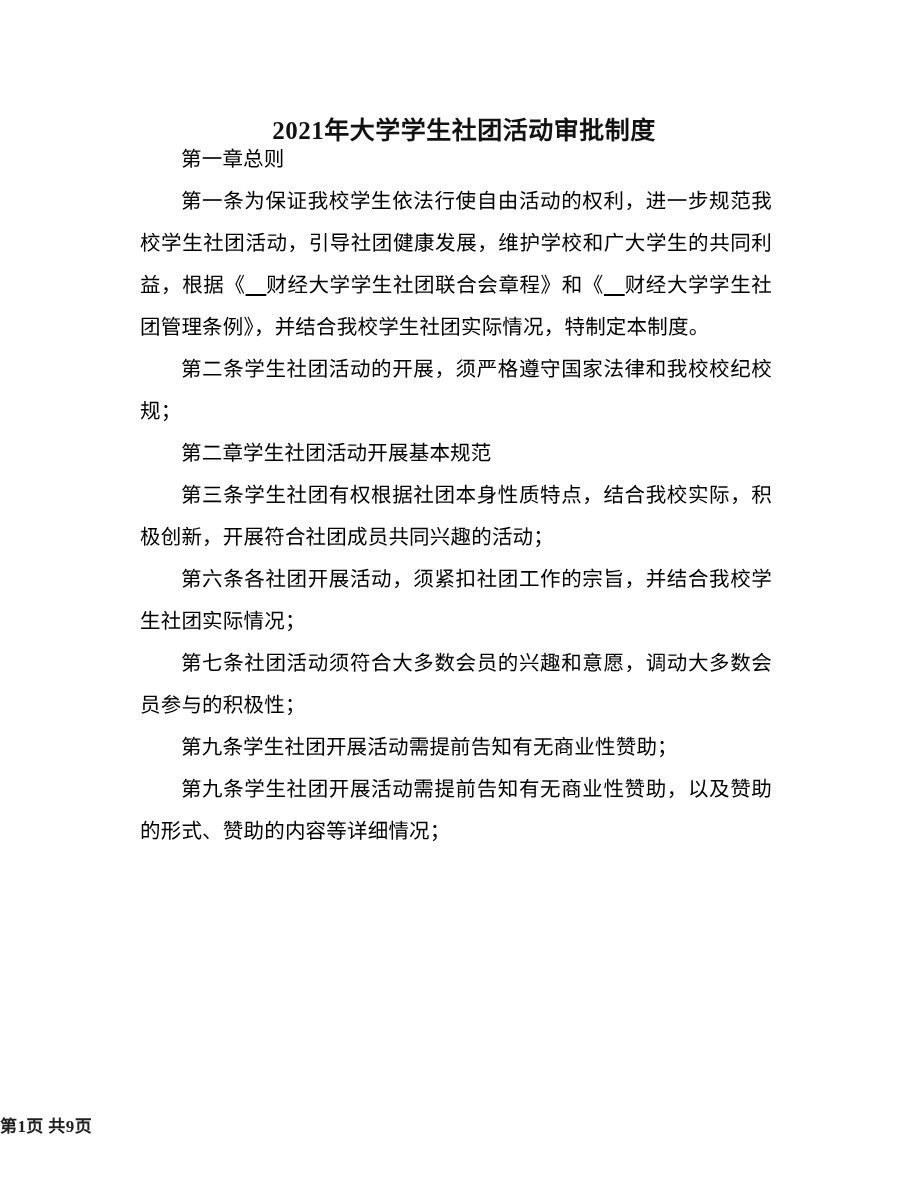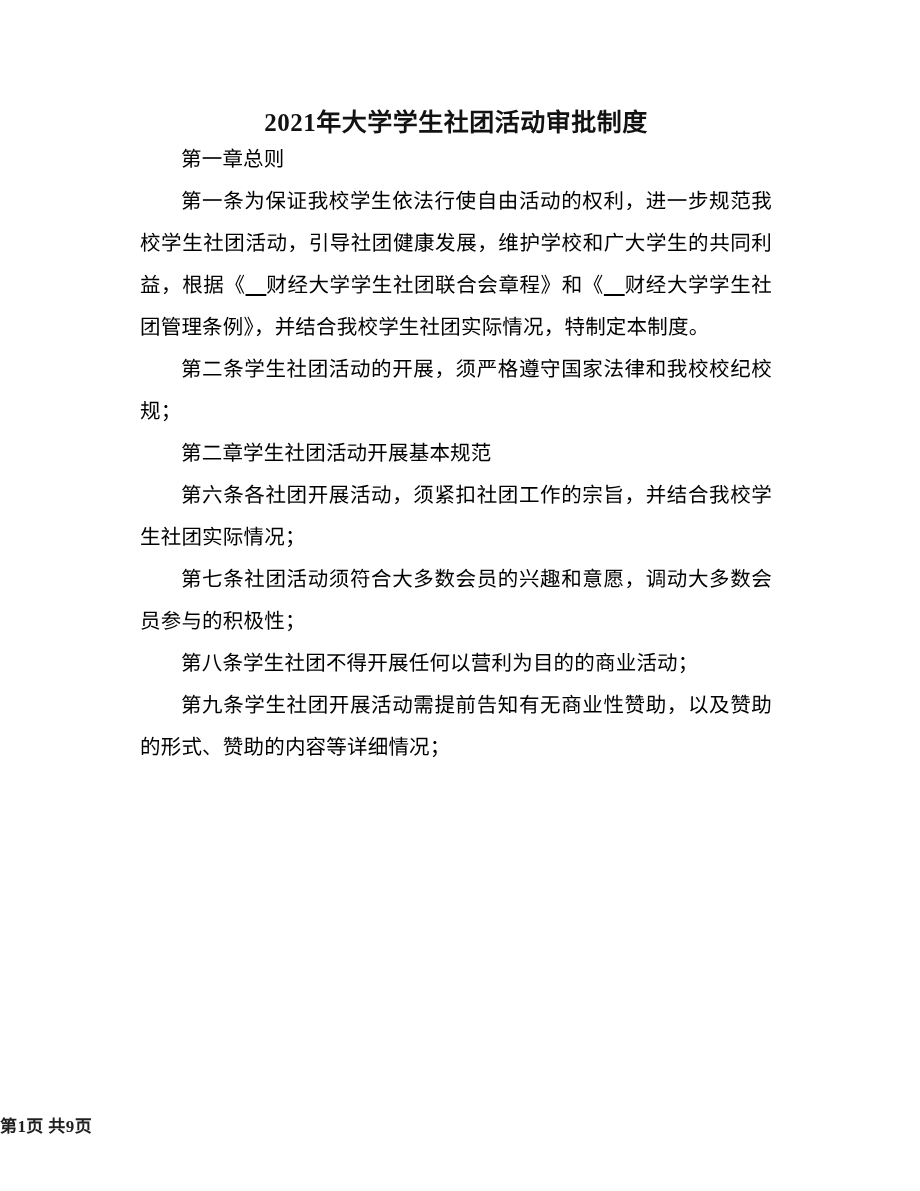--- a/index.html
+++ b/index.html
@@ -22,21 +22,21 @@
   }
 
   .doc-body {
     position: absolute;
     left: 140px;
     top: 0;
     width: 632px;
   }
 
   .doc-title {
-    margin: 0;
+    margin: 8px;
     padding: 0;
     font-family: "Liberation Serif", "DejaVu Serif", serif;
     font-size: 25px;
     font-weight: 700;
     line-height: 1.2;
     text-align: center;
     letter-spacing: 0.5px;
     color: #121212;
     position: absolute;
     left: 140px;
@@ -85,28 +85,29 @@
   <div class="doc-body" style="top:138px;">
 
     <p class="para">第一章总则</p>
 
     <p class="para">第一条为保证我校学生依法行使自由活动的权利，进一步规范我校学生社团活动，引导社团健康发展，维护学校和广大学生的共同利益，根据《<span class="blank">&nbsp;&nbsp;&nbsp;</span>财经大学学生社团联合会章程》和《<span class="blank">&nbsp;&nbsp;&nbsp;</span>财经大学学生社团管理条例》，并结合我校学生社团实际情况，特制定本制度。</p>
 
     <p class="para">第二条学生社团活动的开展，须严格遵守国家法律和我校校纪校规；</p>
 
     <p class="para">第二章学生社团活动开展基本规范</p>
 
+    <p class="para">第三条学生社团有权根据社团本身性质特点，结合我校实际，积极创新，开展符合社团成员共同兴趣的活动；</p>
 
 
 
     <p class="para">第六条各社团开展活动，须紧扣社团工作的宗旨，并结合我校学生社团实际情况；</p>
 
     <p class="para">第七条社团活动须符合大多数会员的兴趣和意愿，调动大多数会员参与的积极性；</p>
 
-    <p class="para">第八条学生社团不得开展任何以营利为目的的商业活动；</p>
+    <p class="para">第九条学生社团开展活动需提前告知有无商业性赞助；</p>
 
     <p class="para">第九条学生社团开展活动需提前告知有无商业性赞助，以及赞助的形式、赞助的内容等详细情况；</p>
 
   </div>
 
   <div class="doc-footer">第1页 共9页</div>
 
 </div>
 
 </body></html>

